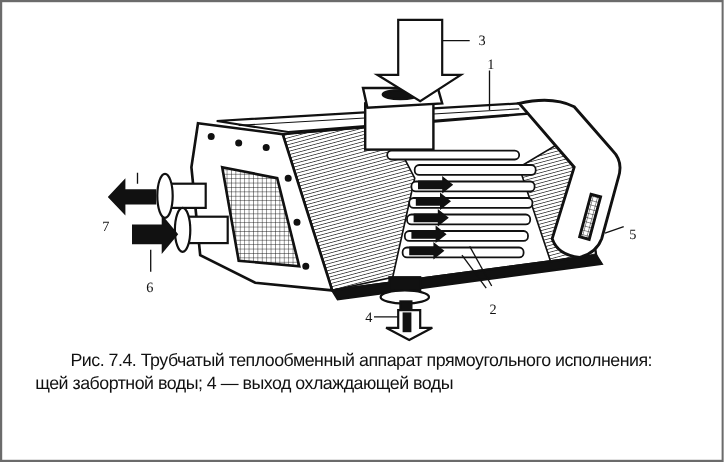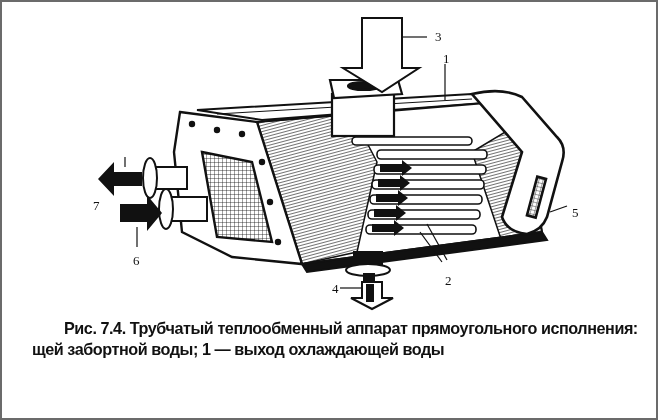--- a/index.html
+++ b/index.html
@@ -22,21 +22,21 @@
   #caption {
     position: absolute;
     left: 30px; top: 316px;
     width: 600px;
     font-family: "Liberation Sans Narrow", "Liberation Sans", sans-serif;
     font-size: 16.2px;
     line-height: 21px;
     color: #111;
     letter-spacing: -0.45px;
   }
-  #caption .cap-line { white-space: nowrap; display: block; font-weight: bold; }
+  #caption .cap-line { white-space: nowrap; display: block; }
   #caption .cap-title { padding-left: 32px; }
 </style>
 </head>
 <body>
 
 <div id="frame">
 
   <svg id="diagram" viewBox="0 0 654 312" xmlns="http://www.w3.org/2000/svg">
     <defs>
       <pattern id="hatch" width="3" height="3" patternUnits="userSpaceOnUse" patternTransform="rotate(75)">
@@ -147,15 +147,15 @@
   <span class="callout" style="left:433px; top:28px;">3</span>
   <span class="callout" style="left:441px; top:50px;">1</span>
   <span class="callout" style="left:443px; top:272px;">2</span>
   <span class="callout" style="left:330px; top:280px;">4</span>
   <span class="callout" style="left:570px; top:204px;">5</span>
   <span class="callout" style="left:131px; top:252px;">6</span>
   <span class="callout" style="left:91px; top:197px;">7</span>
 
   <div id="caption">
     <span class="cap-line cap-title">Рис. 7.4. Трубчатый теплообменный аппарат прямоугольного исполнения:</span>
-    <span class="cap-line">щей забортной воды; 1 — выход охлаждающей воды</span>
+    <span class="cap-line">щей забортной воды; 4 — выход охлаждающей воды</span>
   </div>
 </div>
 
 </body></html>

